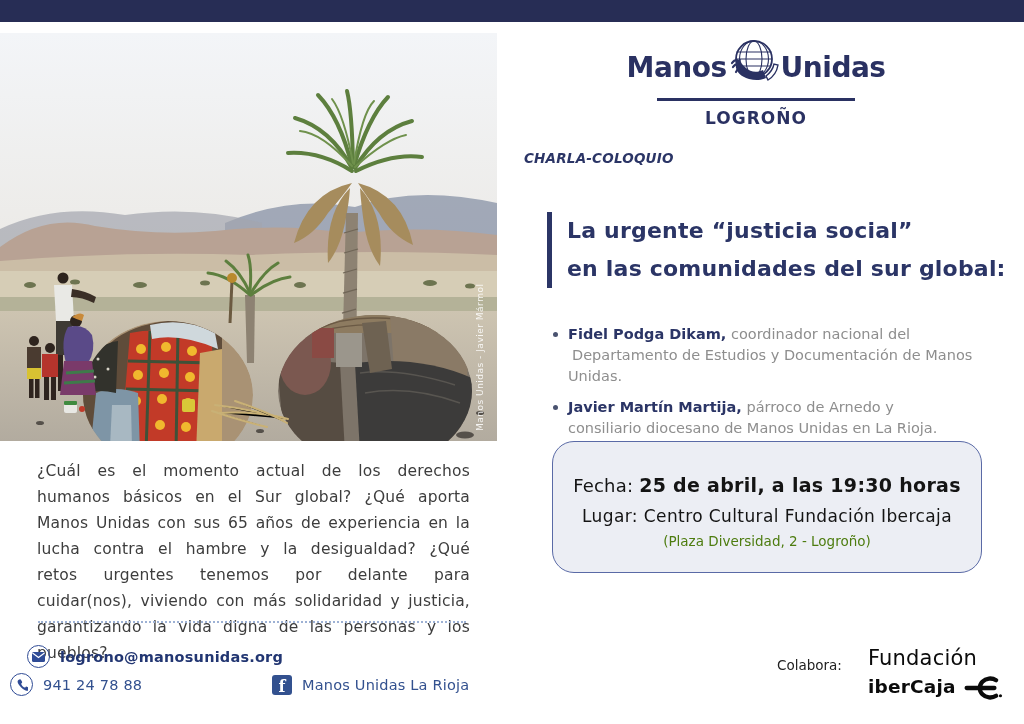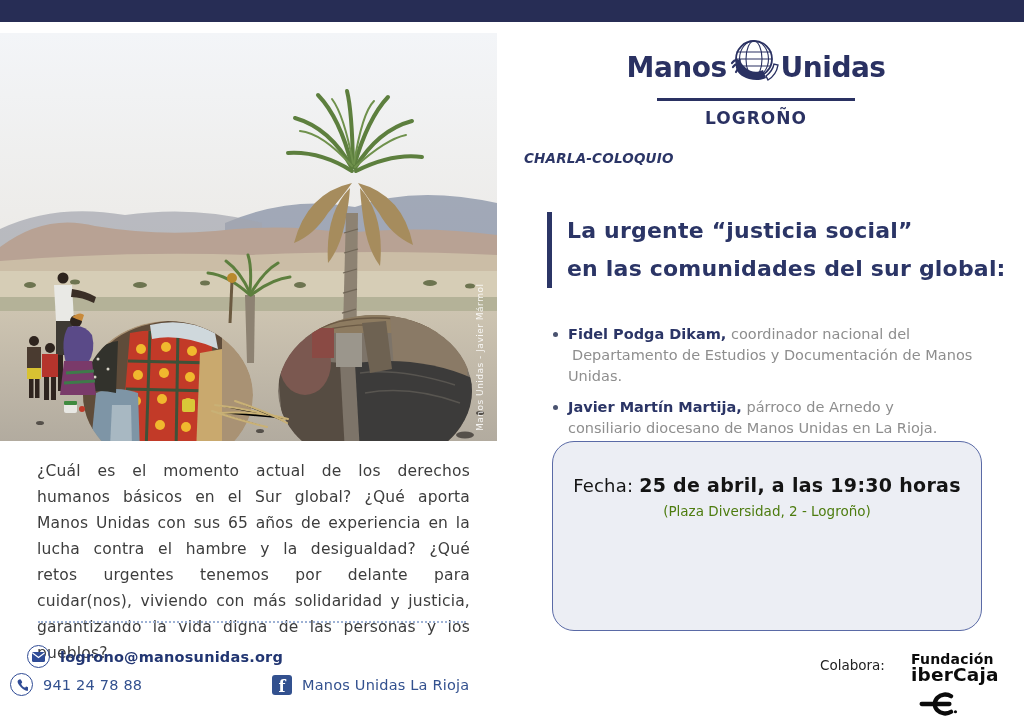--- a/index.html
+++ b/index.html
@@ -49,32 +49,32 @@
   .title-block{position:absolute;left:547px;top:204px;border-left:5px solid #2b3566;
     padding-left:15px;margin-top:8px;}
   .title-line{font-size:22px;font-weight:bold;color:#2b3566;line-height:38px;letter-spacing:.2px;}
 
   .speakers{position:absolute;left:553px;top:324px;width:452px;}
   .speaker{display:flex;margin-bottom:10px;}
   .bullet-dot{width:5px;height:5px;border-radius:50%;background:#4a5370;margin:8px 10px 0 0;flex:0 0 auto;}
   .speaker-text{font-size:14.5px;line-height:21px;color:#8e8e8e;}
   .speaker-name{font-weight:bold;color:#2b3566;}
 
-  .event-box{position:absolute;left:552px;top:441px;width:430px;height:190px;box-sizing:border-box;
+  .event-box{position:absolute;left:552px;top:441px;width:430px;height:132px;box-sizing:border-box;
     background:#eceef4;border:1.3px solid #5a6aa6;border-radius:22px;text-align:center;
     padding-top:32px;color:#141414;}
   .ev-line1{font-size:18px;letter-spacing:.2px;}
   .ev-line1 b{font-size:19px;letter-spacing:.3px;}
   .ev-line2{font-size:17px;margin-top:10px;letter-spacing:.4px;}
   .ev-line3{font-size:13.5px;margin-top:7px;color:#4d7c0f;}
 
   .collab{position:absolute;left:777px;top:651px;display:flex;align-items:flex-start;}
-  .collab-label{font-size:13.5px;color:#222;margin-right:26px;margin-top:6px;margin-left:43px;}
+  .collab-label{font-size:13.5px;color:#222;margin-right:26px;margin-top:6px;}
   .ibercaja{color:#0b0b0b;line-height:15px;}
-  .ib-l1{font-size:14px;font-weight:bold;letter-spacing:.2px;margin-top:48px;}
+  .ib-l1{font-size:21px;font-weight:normal;letter-spacing:.2px;margin-top:48px;}
   .ib-l2{font-size:18.5px;font-weight:bold;letter-spacing:.2px;}
   .ib-mark{position:relative;top:8px;margin-left:8px;}
 </style>
 </head>
 <body>
 
 <div class="page">
 
   <div class="topbar"></div>
 
@@ -341,20 +341,21 @@
         <span class="speaker-name">Javier Martín Martija,</span><span> párroco de Arnedo y</span><br>
         <span>consiliario diocesano de Manos Unidas en La Rioja.</span>
       </div>
     </div>
   </div>
 
   <div class="event-box">
     <div class="ev-line1">
       <span>Fecha: </span><b>25 de abril, a las 19:30 horas</b>
     </div>
+    <div class="ev-line2">Lugar: Centro Cultural Fundación Ibercaja</div>
     <div class="ev-line3">(Plaza Diversidad, 2 - Logroño)</div>
   </div>
 
   <div class="collab">
     <span class="collab-label">Colabora:</span>
     <span class="ibercaja">
       <span class="ib-l1">Fundación</span><br>
       <span class="ib-l2">iberCaja</span><span class="ib-mark"><svg width="40" height="26" viewBox="0 0 44 30">
             <path d="M36,6 A 12,11 0 1 0 36,24 M2,15 L34,15" stroke="#0b0b0b" stroke-width="5" fill="none" stroke-linecap="round"></path>
             <circle cx="41" cy="24" r="1.8" fill="#0b0b0b"></circle>

